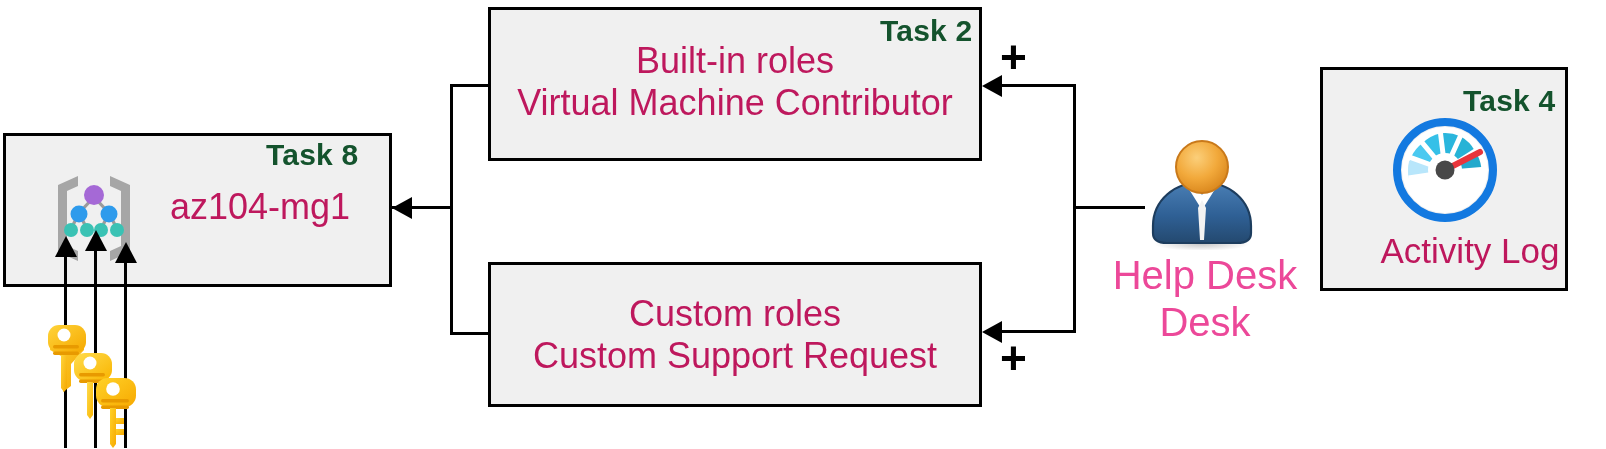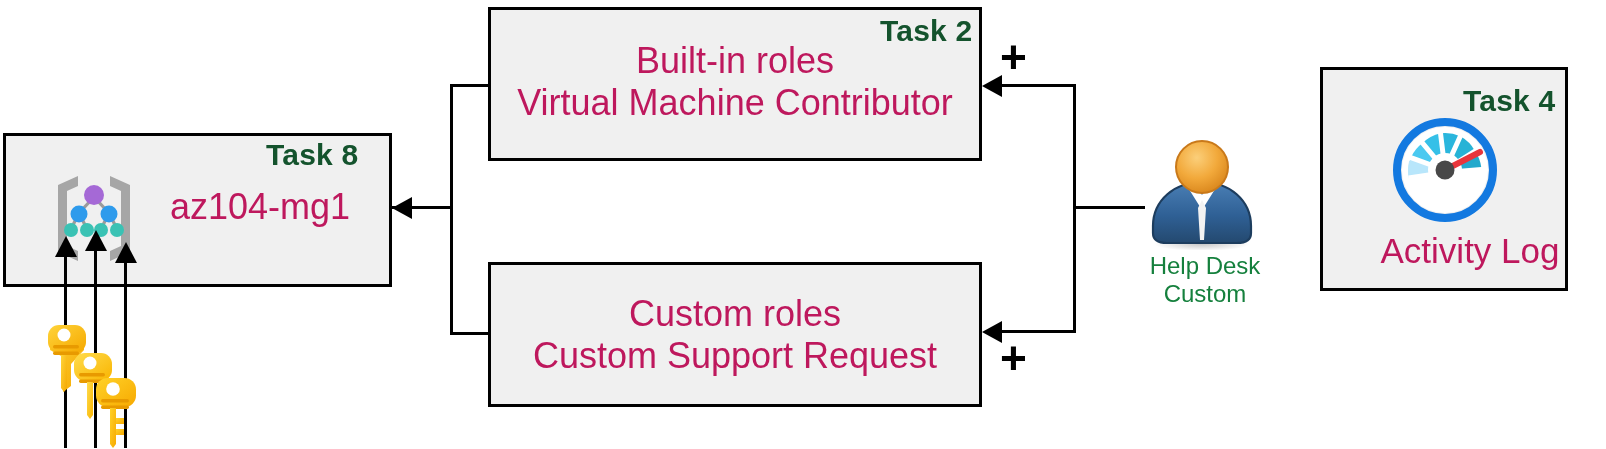--- a/index.html
+++ b/index.html
@@ -97,23 +97,23 @@
   
   #keys-icon { position: absolute; left: 36px; top: 308px; width: 120px; height: 141px; }
 
   
   #person-icon { position: absolute; left: 1135px; top: 140px; width: 135px; height: 110px; }
   #person-caption {
     position: absolute;
     left: 1060px; top: 252px;
     width: 290px;
     text-align: center;
-    font-size: 24px;
+    font-size: 40px;
     line-height: 1.18;
-    color: #15803d;
+    color: #ec4899;
   }
 
   
   #gauge-icon { position: absolute; left: 1392px; top: 117px; width: 106px; height: 106px; }
 </style>
 </head>
 <body>
 
 <div id="canvas">
 
@@ -270,21 +270,21 @@
                C 116 60, 94 42, 67 42 Z" fill="url(#bodyg)" stroke="#1d3d5e" stroke-width="2.2"></path>
 
       <path d="M52 46 L67 70 L82 46 L75 43 L67 55 L59 43 Z" fill="#ffffff"></path>
       <path d="M63 68 L67 60 L71 68 L69 100 L65 100 Z" fill="#f2f2f2"></path>
 
       <circle cx="67" cy="27" r="26" fill="url(#headg)" stroke="#c9791a" stroke-width="2"></circle>
     </svg>
   </div>
   <div id="person-caption">
     <div>Help Desk</div>
-    <div>Custom</div>
+    <div>Desk</div>
   </div>
 
   <div class="task-box" id="task4-box"></div>
   <div class="task-label" id="task4-label">Task 4</div>
 
   <div id="gauge-icon">
     <svg width="106" height="106" viewBox="0 0 106 106" xmlns="http://www.w3.org/2000/svg">
 
       <circle cx="53" cy="53" r="48" fill="none" stroke="#1379e0" stroke-width="8"></circle>
       <circle cx="53" cy="53" r="43" fill="#ffffff"></circle>

